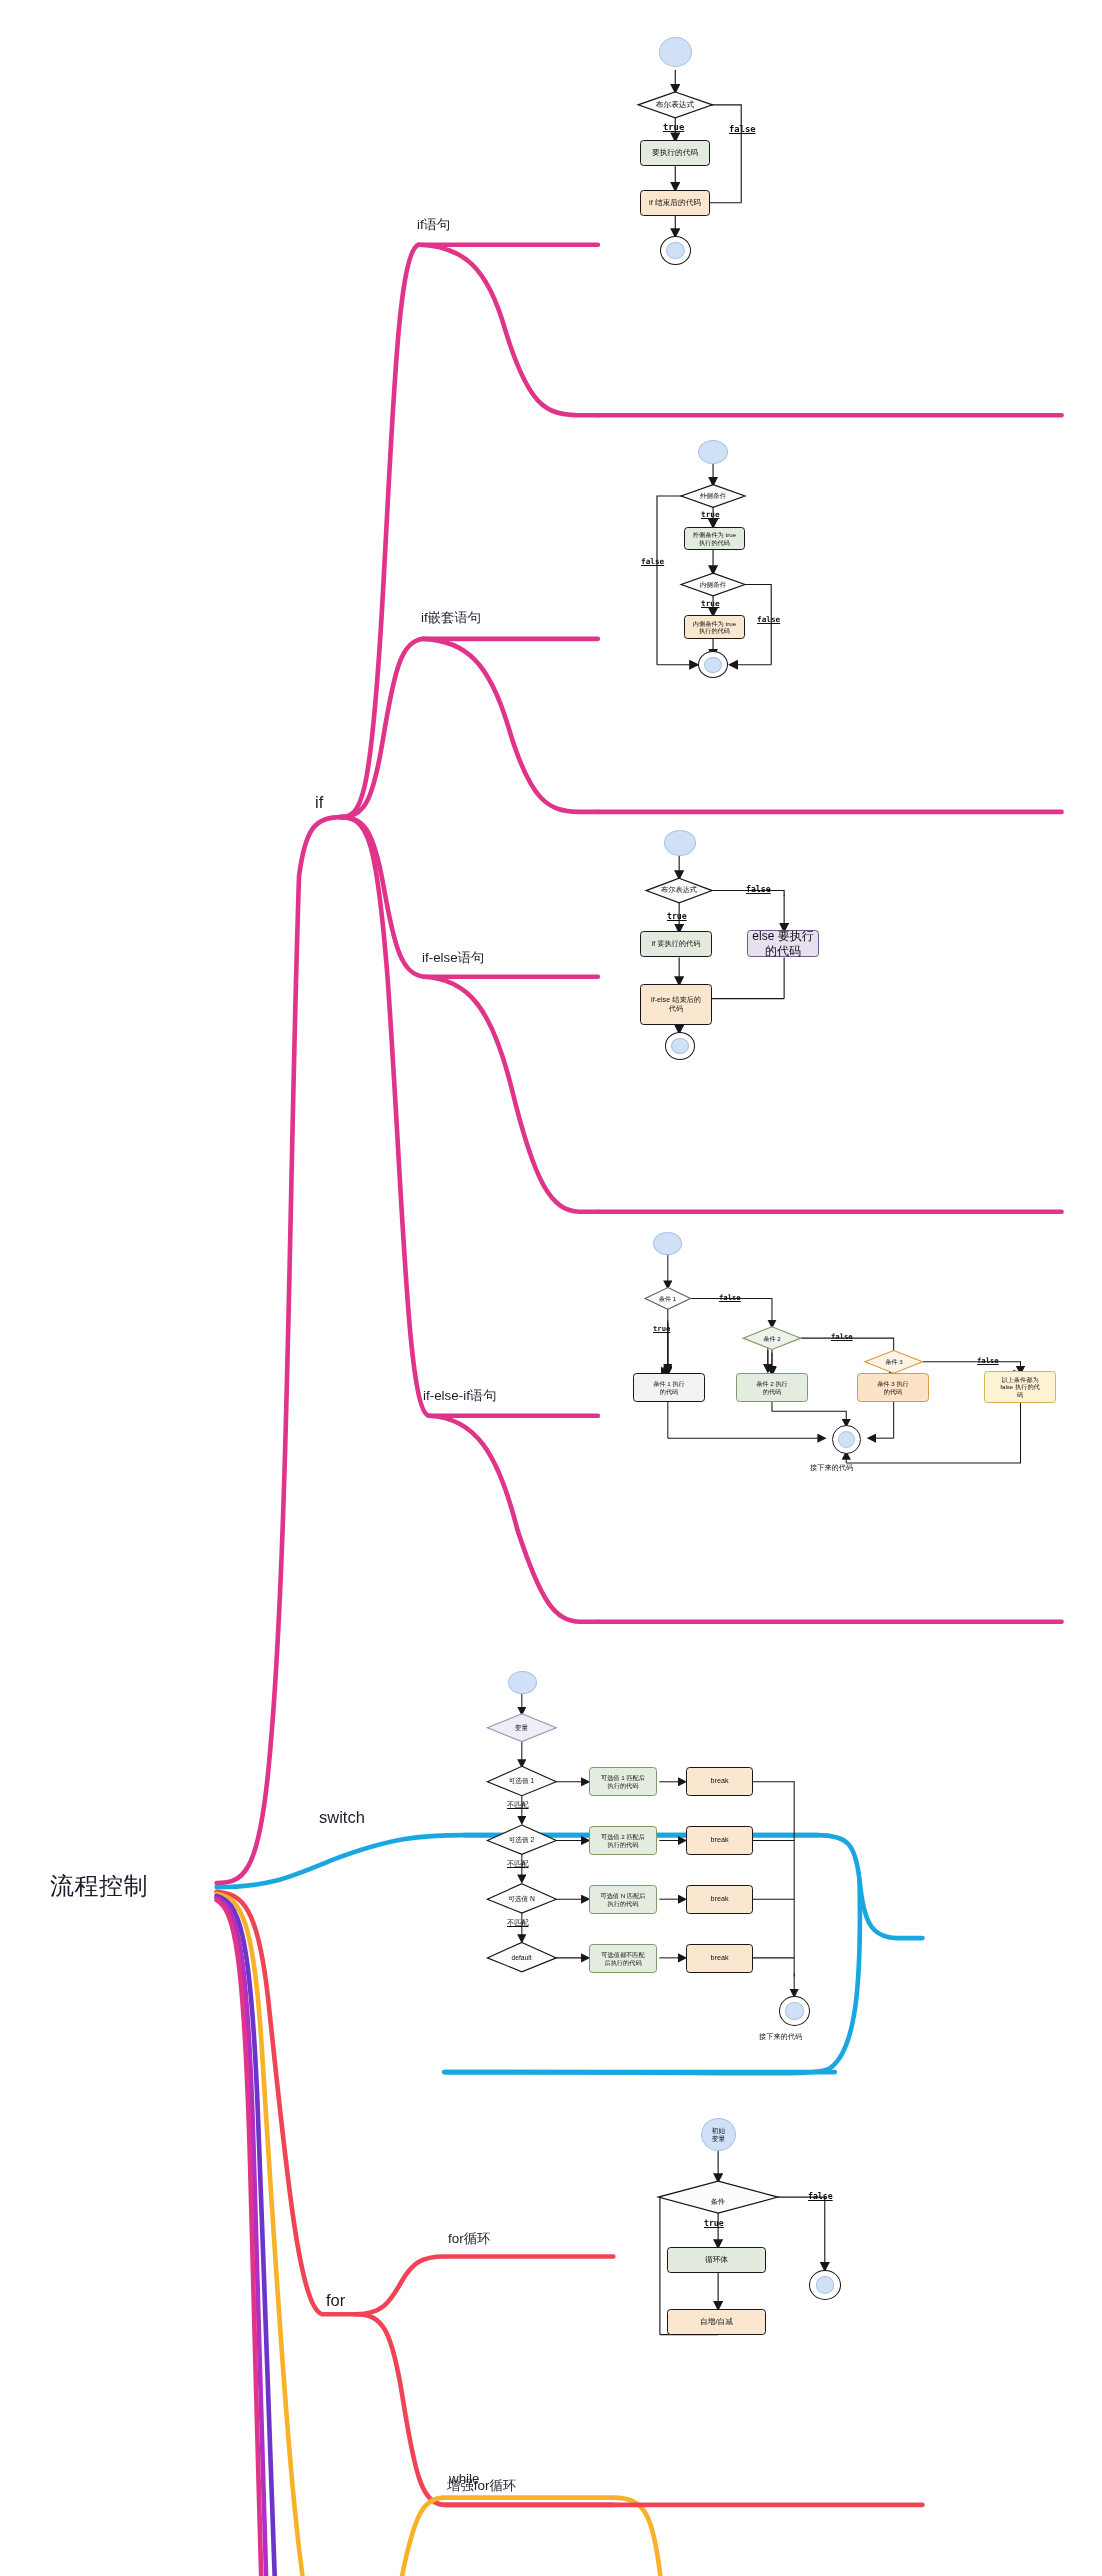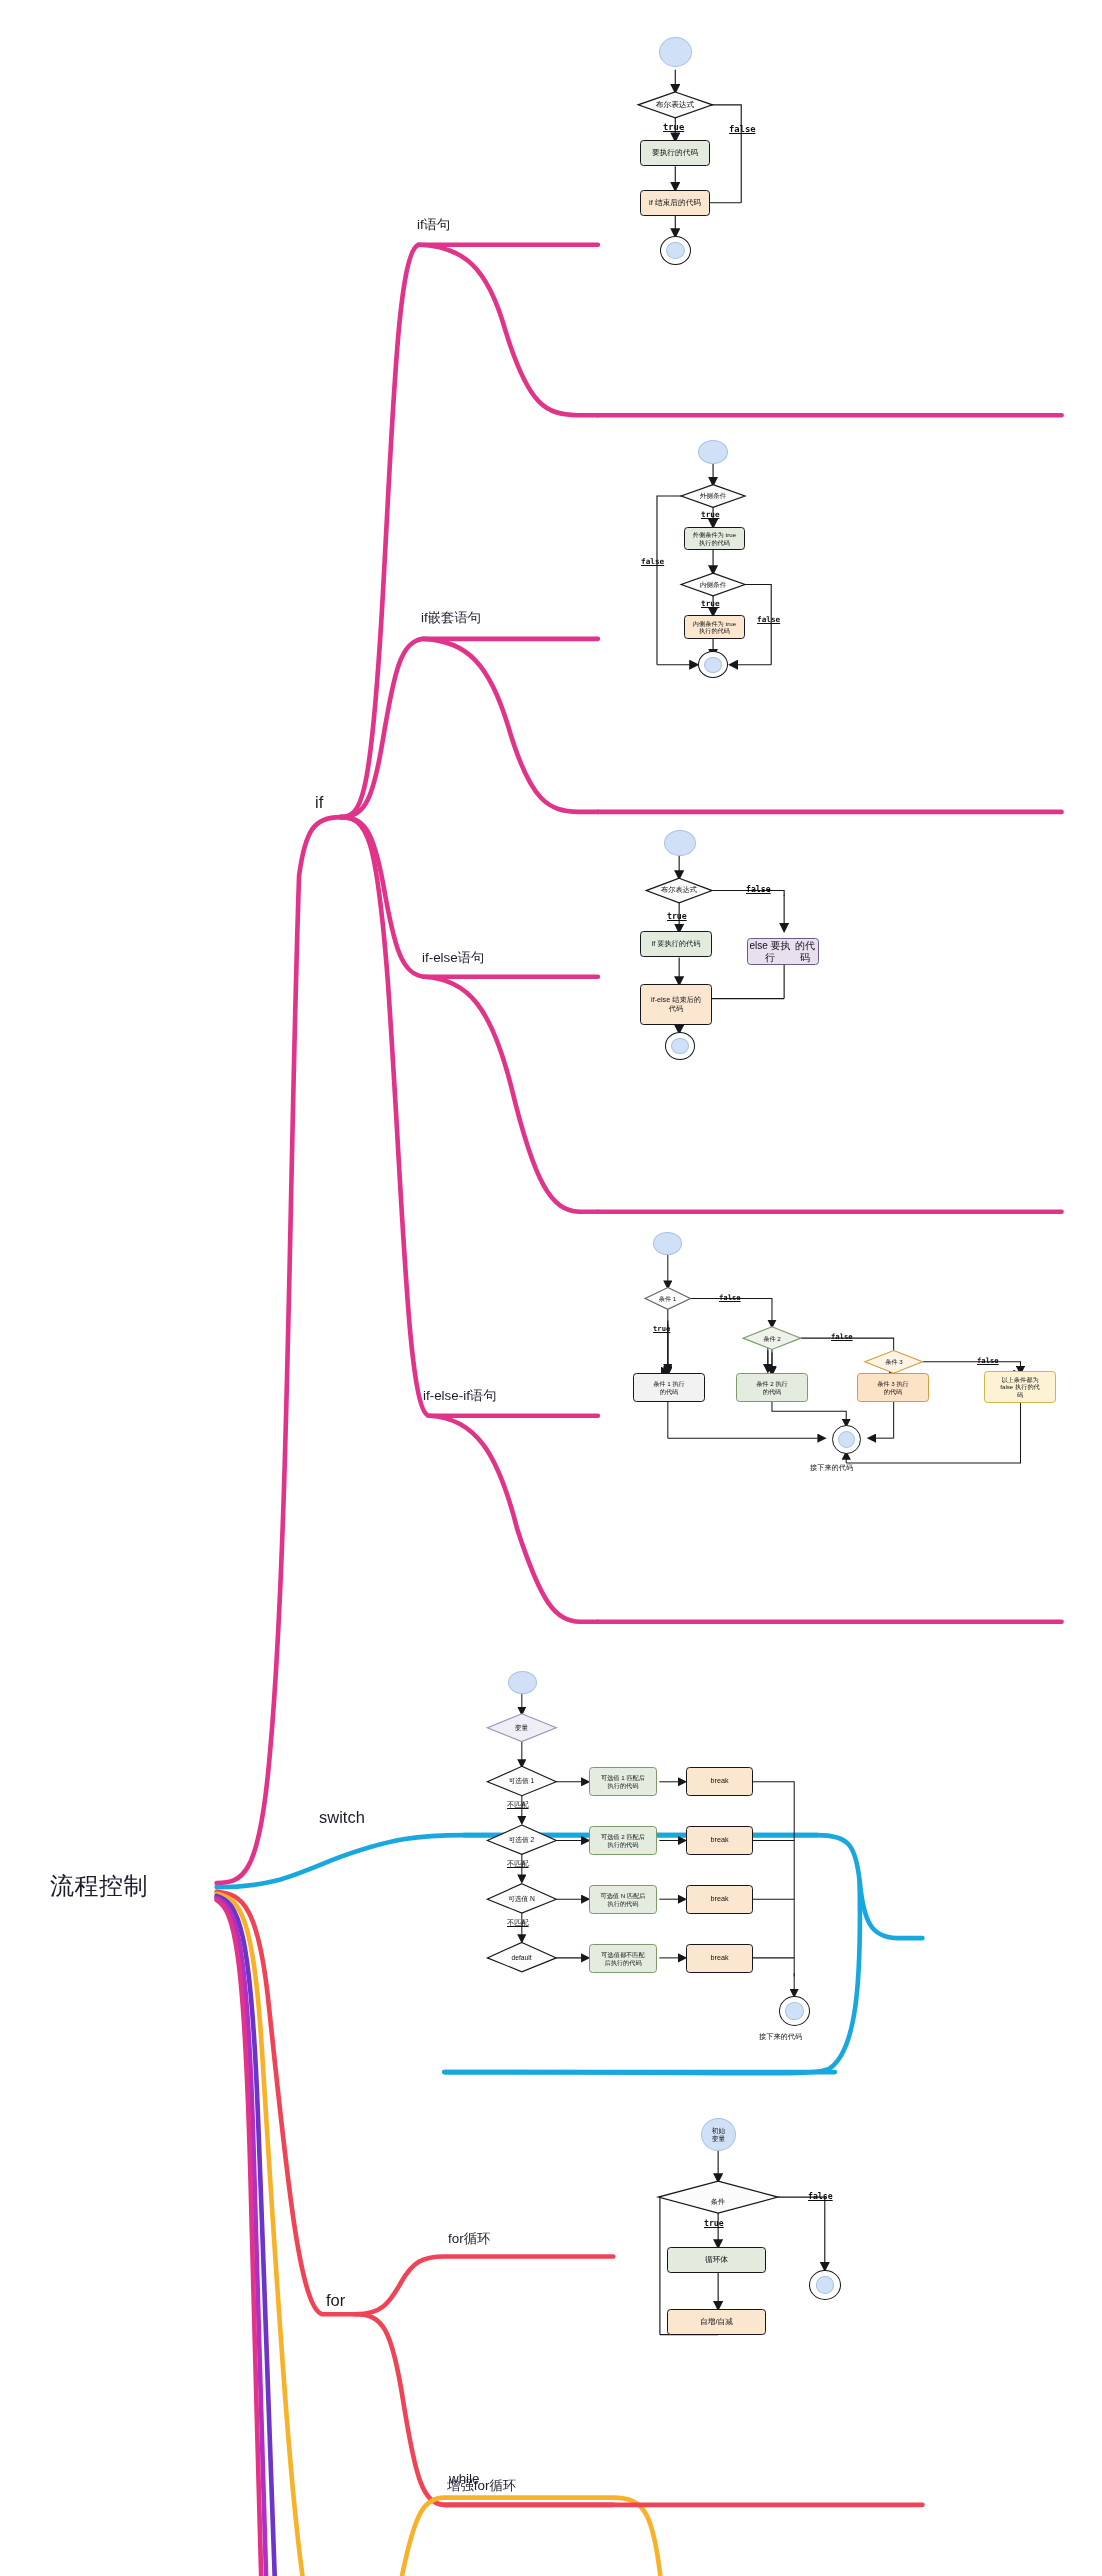--- a/index.html
+++ b/index.html
@@ -216,21 +216,21 @@
     </svg>
     <div class="node start-ell" style="left:61px;top:15.5px;width:32px;height:26px;"></div>
     <div class="node diamond" style="left:43px;top:64px;width:66px;height:25px;">
       <span class="dlabel" style="font-size:7.2px;">布尔表达式</span>
     </div>
     <div class="edge-label" style="left:64px;top:97px;font-size:8.2px;">true</div>
     <div class="edge-label" style="left:143px;top:70px;font-size:8.2px;">false</div>
     <div class="node proc green" style="left:37px;top:117px;width:72px;height:26px;font-size:7.2px;">
       <span>if 要执行的代码</span>
     </div>
-    <div class="node proc purple" style="left:144px;top:116px;width:72px;height:27px;font-size:10px;flex-direction:row;margin-top:8px;">
+    <div class="node proc purple" style="left:144px;top:116px;width:72px;height:27px;font-size:12px;flex-direction:column;">
       <span>else 要执行</span>
       <span>的代码</span>
     </div>
     <div class="node proc orange" style="left:37px;top:170px;width:72px;height:41px;font-size:7.2px;flex-direction:column;">
       <span>if-else 结束后的</span>
       <span>代码</span>
     </div>
     <div class="node end-ell" style="left:62px;top:218px;width:30px;height:28px;">
       <div class="inner"></div>
     </div>

